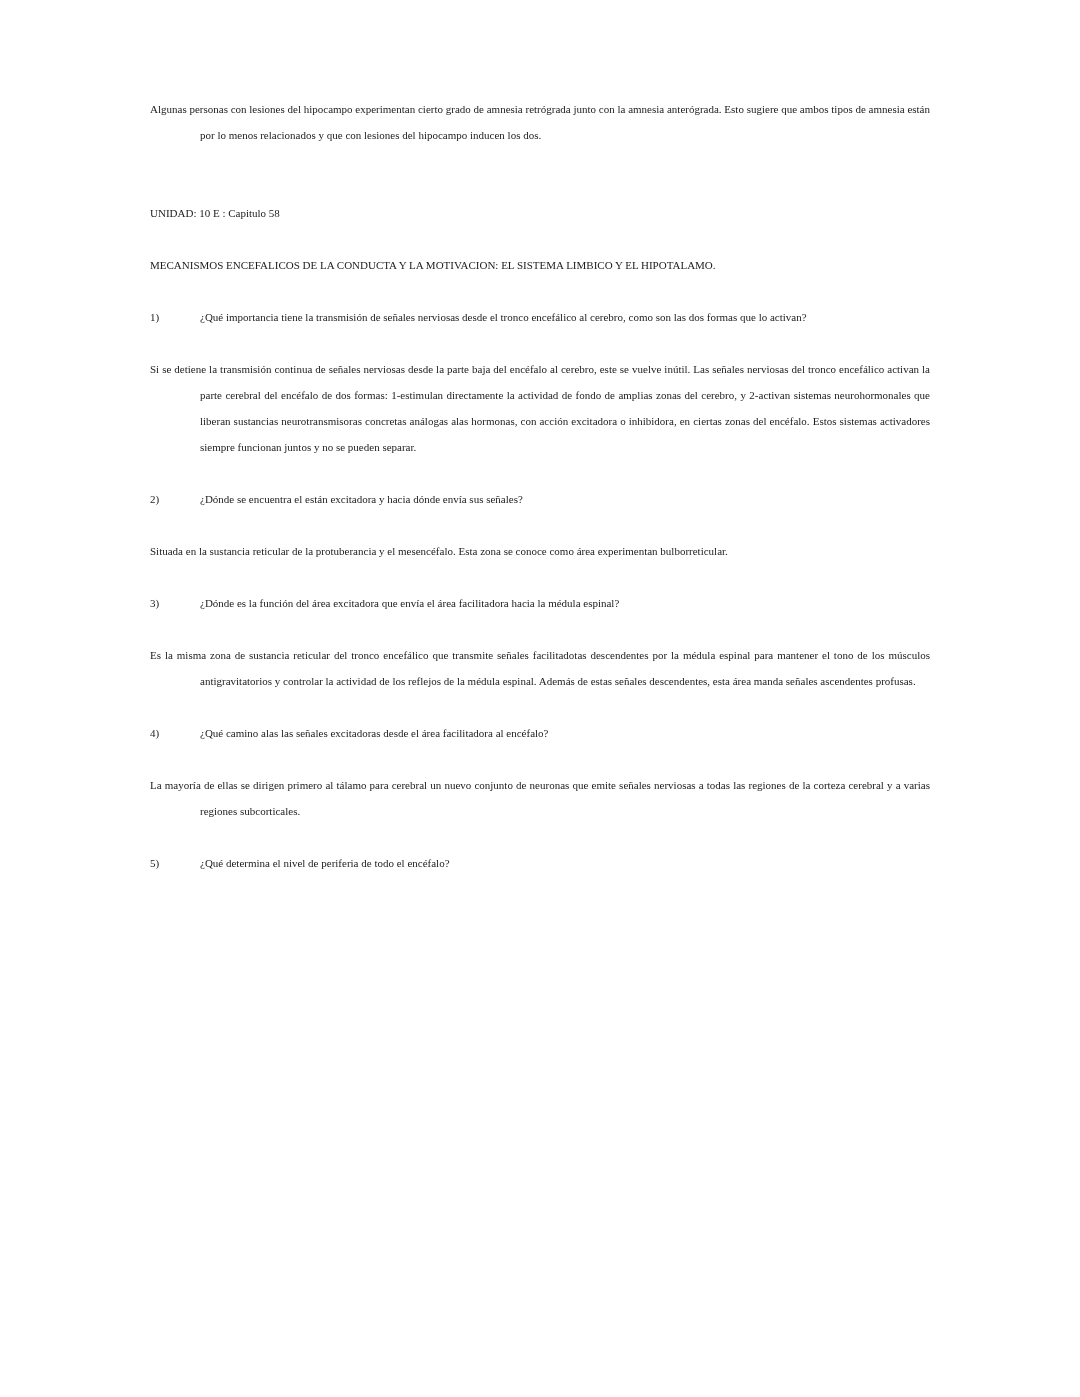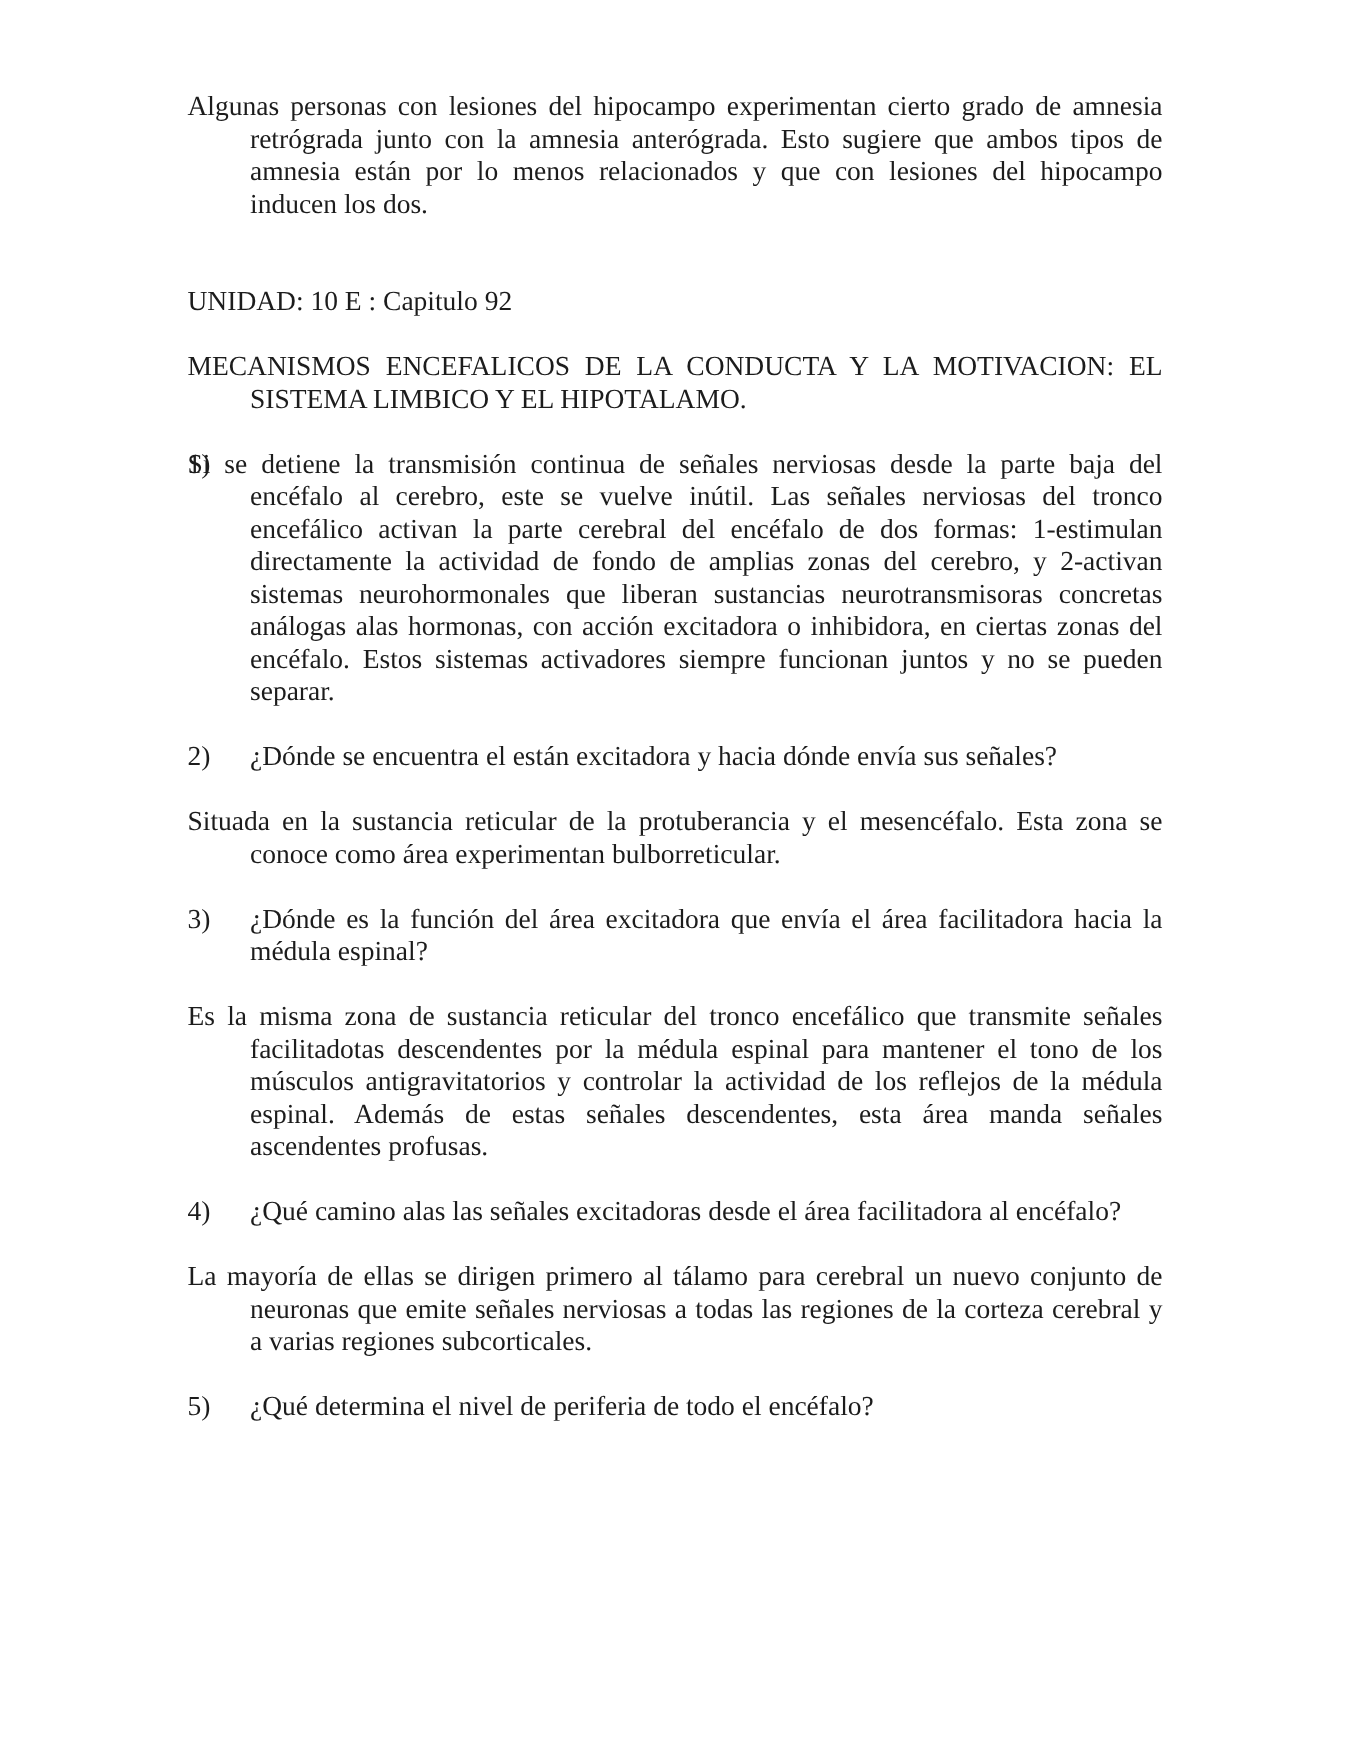--- a/index.html
+++ b/index.html
@@ -5,24 +5,24 @@
   html, body {
     margin: 0;
     padding: 0;
     background: #ffffff;
   }
   .page {
     position: relative;
     width: 1080px;
     height: 1397px;
     box-sizing: border-box;
-    padding: 72px 150px 40px 150px;
+    padding: 96px 150px 40px 150px;
     background: #ffffff;
     font-family: "Liberation Serif", "DejaVu Serif", serif;
-    font-size: 22px;
+    font-size: 11px;
     line-height: 26px;
     color: #1c1c1c;
     overflow: hidden;
   }
   .para {
     margin: 0 0 26px 0;
     text-align: justify;
   }
   
   .hang {
@@ -49,26 +49,27 @@
     text-indent: 0;
   }
 </style>
 </head>
 <body>
 
 <div class="page">
 
   <p class="para hang">Algunas personas con lesiones del hipocampo experimentan cierto grado de amnesia retrógrada junto con la amnesia anterógrada. Esto sugiere que ambos tipos de amnesia están por lo menos relacionados y que con lesiones del hipocampo inducen los dos.</p>
 
-  <p class="para plain space-before">UNIDAD: 10 E : Capitulo 92</p>
+  <p class="para plain space-before">UNIDAD: 10 E : Capitulo 58</p>
 
   <p class="para hang">MECANISMOS ENCEFALICOS DE LA CONDUCTA Y LA MOTIVACION: EL SISTEMA LIMBICO Y EL HIPOTALAMO.</p>
 
   <div class="qa-question">
     <span class="qnum">1)</span>
+    <span>¿Qué importancia tiene la transmisión de señales nerviosas desde el tronco encefálico al cerebro, como son las dos formas que lo activan?</span>
   </div>
   <p class="para hang">Si se detiene la transmisión continua de señales nerviosas desde la parte baja del encéfalo al cerebro, este se vuelve inútil. Las señales nerviosas del tronco encefálico activan la parte cerebral del encéfalo de dos formas: 1-estimulan directamente la actividad de fondo de amplias zonas del cerebro, y 2-activan sistemas neurohormonales que liberan sustancias neurotransmisoras concretas análogas alas hormonas, con acción excitadora o inhibidora, en ciertas zonas del encéfalo. Estos sistemas activadores siempre funcionan juntos y no se pueden separar.</p>
 
   <div class="qa-question">
     <span class="qnum">2)</span>
     <span>¿Dónde se encuentra el están excitadora y hacia dónde envía sus señales?</span>
   </div>
   <p class="para hang">Situada en la sustancia reticular de la protuberancia y el mesencéfalo. Esta zona se conoce como área experimentan bulborreticular.</p>
 
   <div class="qa-question">

